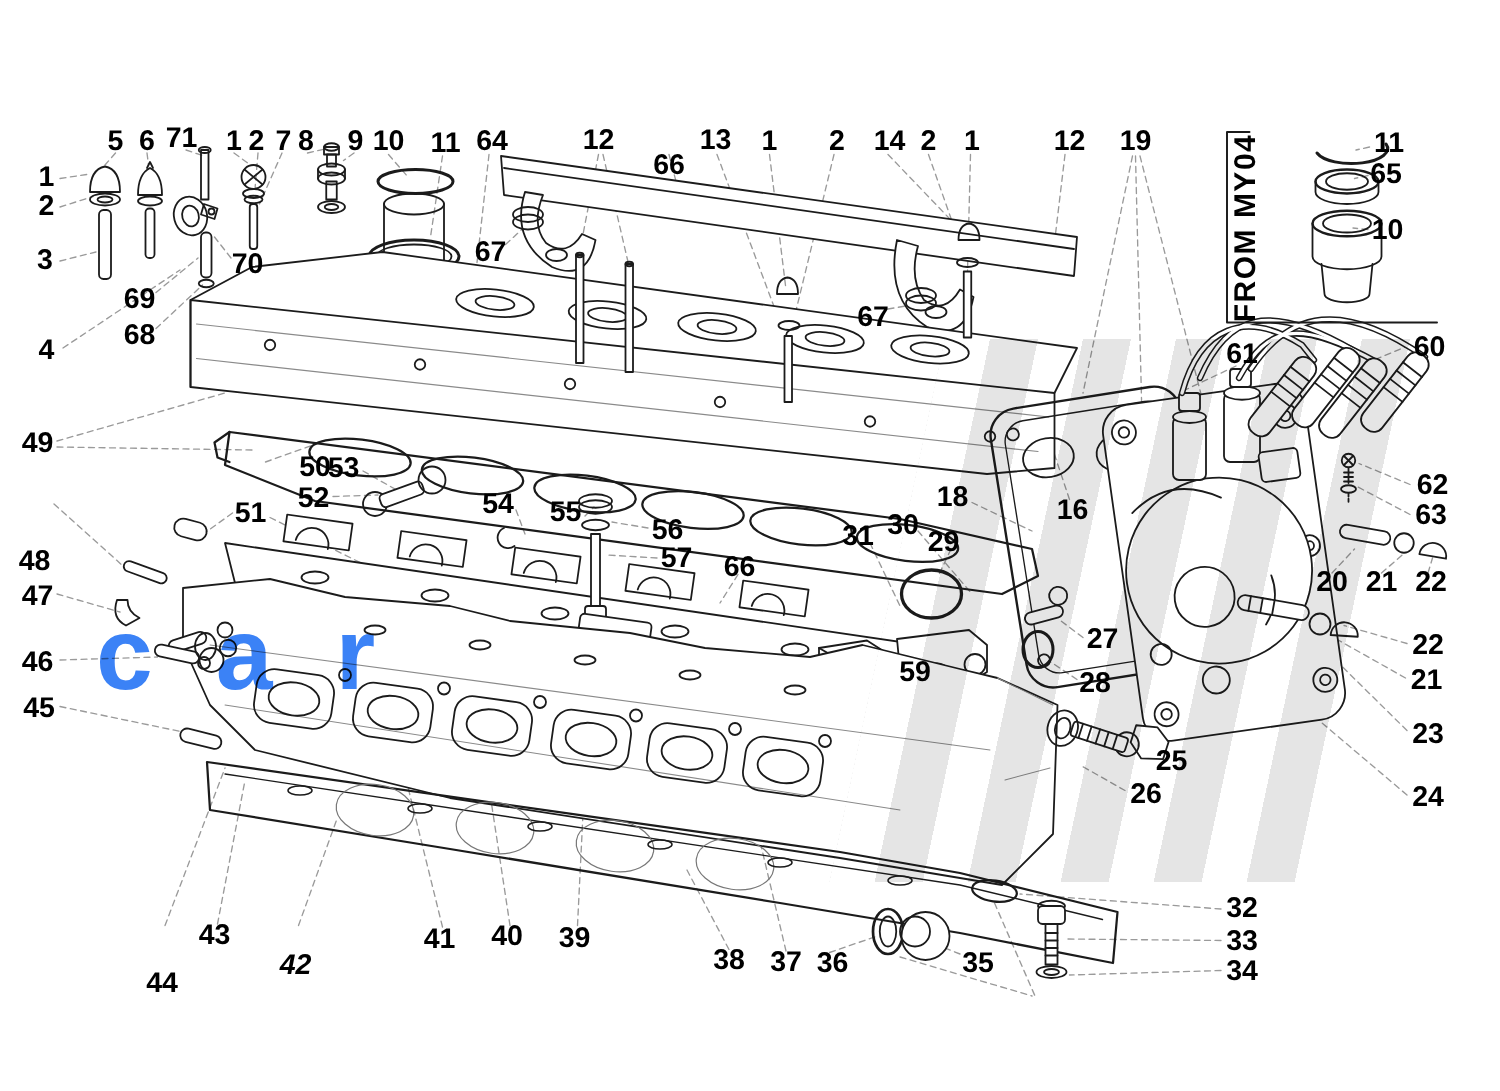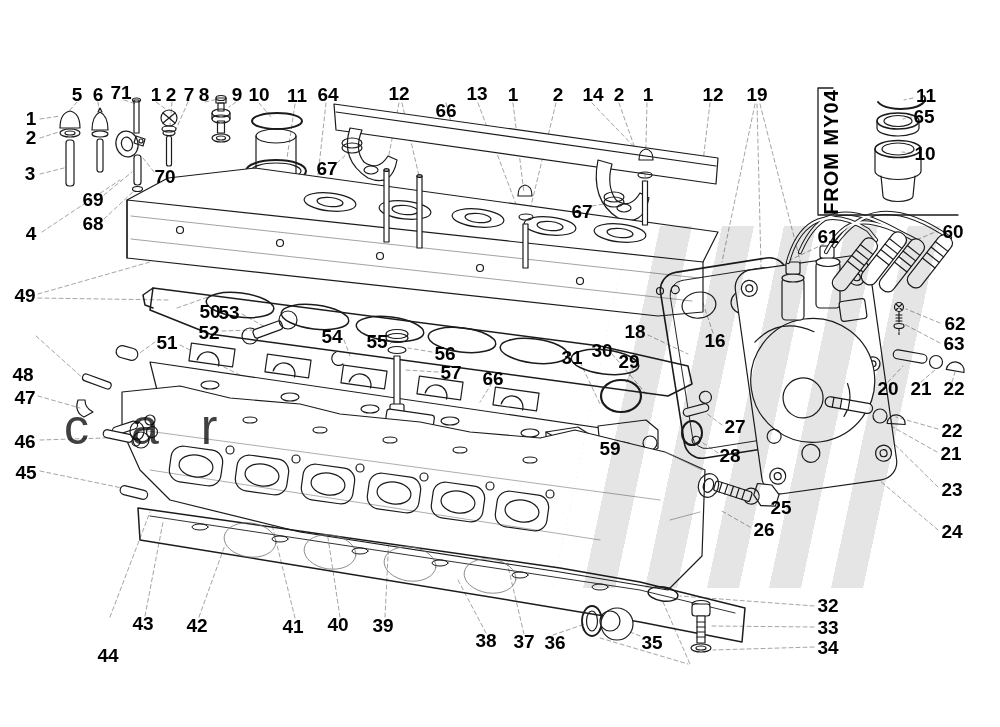--- a/index.html
+++ b/index.html
@@ -5,22 +5,22 @@
   html,body{margin:0;padding:0;background:#fff;}
   #stage{position:relative;width:1000px;height:727px;background:#ffffff;overflow:hidden;
          font-family:"Liberation Sans",sans-serif;}
   #stage svg{position:absolute;left:0;top:0;}
   .stripes{position:absolute;left:630px;top:226px;width:330px;height:362px;
            background:repeating-linear-gradient(90deg,transparent 0 30px,#e5e5e5 30px 62px);
            transform:skewX(-12deg);transform-origin:top left;mix-blend-mode:multiply;}
   .brand{position:absolute;left:70px;top:243px;font-family:"DejaVu Serif",serif;font-weight:bold;
          font-size:170px;line-height:1;letter-spacing:-7px;color:#f0b2b2;mix-blend-mode:multiply;
          white-space:nowrap;}
-  .subbrand{position:absolute;top:402px;font-weight:normal;font-size:50px;line-height:1;
-            letter-spacing:42px;color:#404040;mix-blend-mode:multiply;white-space:nowrap;}
+  .subbrand{position:absolute;top:402px;font-weight:bold;font-size:68px;line-height:1;
+            letter-spacing:42px;color:#3b82f6;mix-blend-mode:multiply;white-space:nowrap;}
   #sub-car{left:64px;} #sub-parts{left:338px;}
   .callout{position:absolute;transform:translate(-50%,-50%);font-weight:bold;font-size:19px;
            color:#000;white-space:nowrap;}
   .inset-label{position:absolute;left:831px;top:152px;transform:translate(-50%,-50%) rotate(-90deg);
                font-weight:bold;font-size:20px;color:#000;white-space:nowrap;letter-spacing:1px;}
 </style>
 </head>
 <body>
 
 <div id="stage">
@@ -450,21 +450,21 @@
       <div class="callout" style="left: 952px; top: 532px;">24</div>
       <div class="callout" style="left: 735px; top: 427px;">27</div>
       <div class="callout" style="left: 730px; top: 456px;">28</div>
       <div class="callout" style="left: 781px; top: 508px;">25</div>
       <div class="callout" style="left: 764px; top: 530px;">26</div>
       <div class="callout" style="left: 926px; top: 96px;">11</div>
       <div class="callout" style="left: 924px; top: 117px;">65</div>
       <div class="callout" style="left: 925px; top: 154px;">10</div>
       <div class="callout" style="left: 108px; top: 625px; margin-top: 31px;">44</div>
       <div class="callout" style="left: 143px; top: 624px;">43</div>
-      <div class="callout" style="left: 197px; top: 626px;">42</div>
+      <div class="callout" style="left: 197px; top: 644px; font-style: italic;">42</div>
       <div class="callout" style="left: 293px; top: 627px;">41</div>
       <div class="callout" style="left: 338px; top: 625px;">40</div>
       <div class="callout" style="left: 383px; top: 626px;">39</div>
       <div class="callout" style="left: 486px; top: 641px;">38</div>
       <div class="callout" style="left: 524px; top: 642px;">37</div>
       <div class="callout" style="left: 555px; top: 643px;">36</div>
       <div class="callout" style="left: 652px; top: 643px;">35</div>
       <div class="callout" style="left: 828px; top: 606px;">32</div>
       <div class="callout" style="left: 828px; top: 628px;">33</div>
       <div class="callout" style="left: 828px; top: 648px;">34</div>

